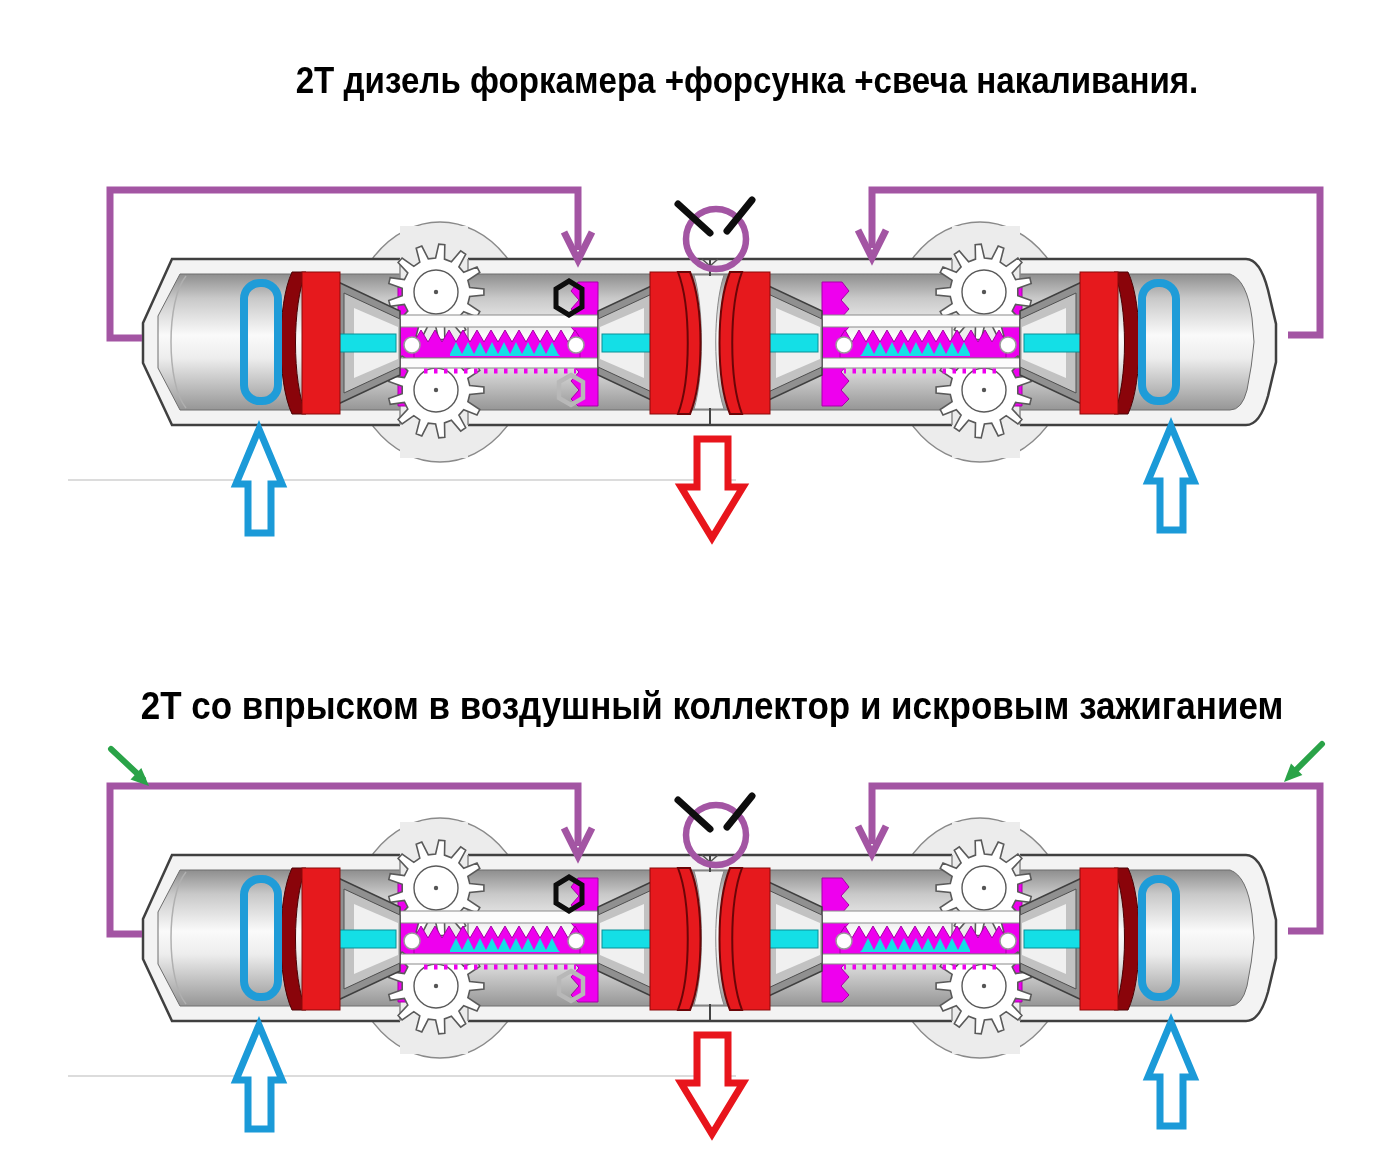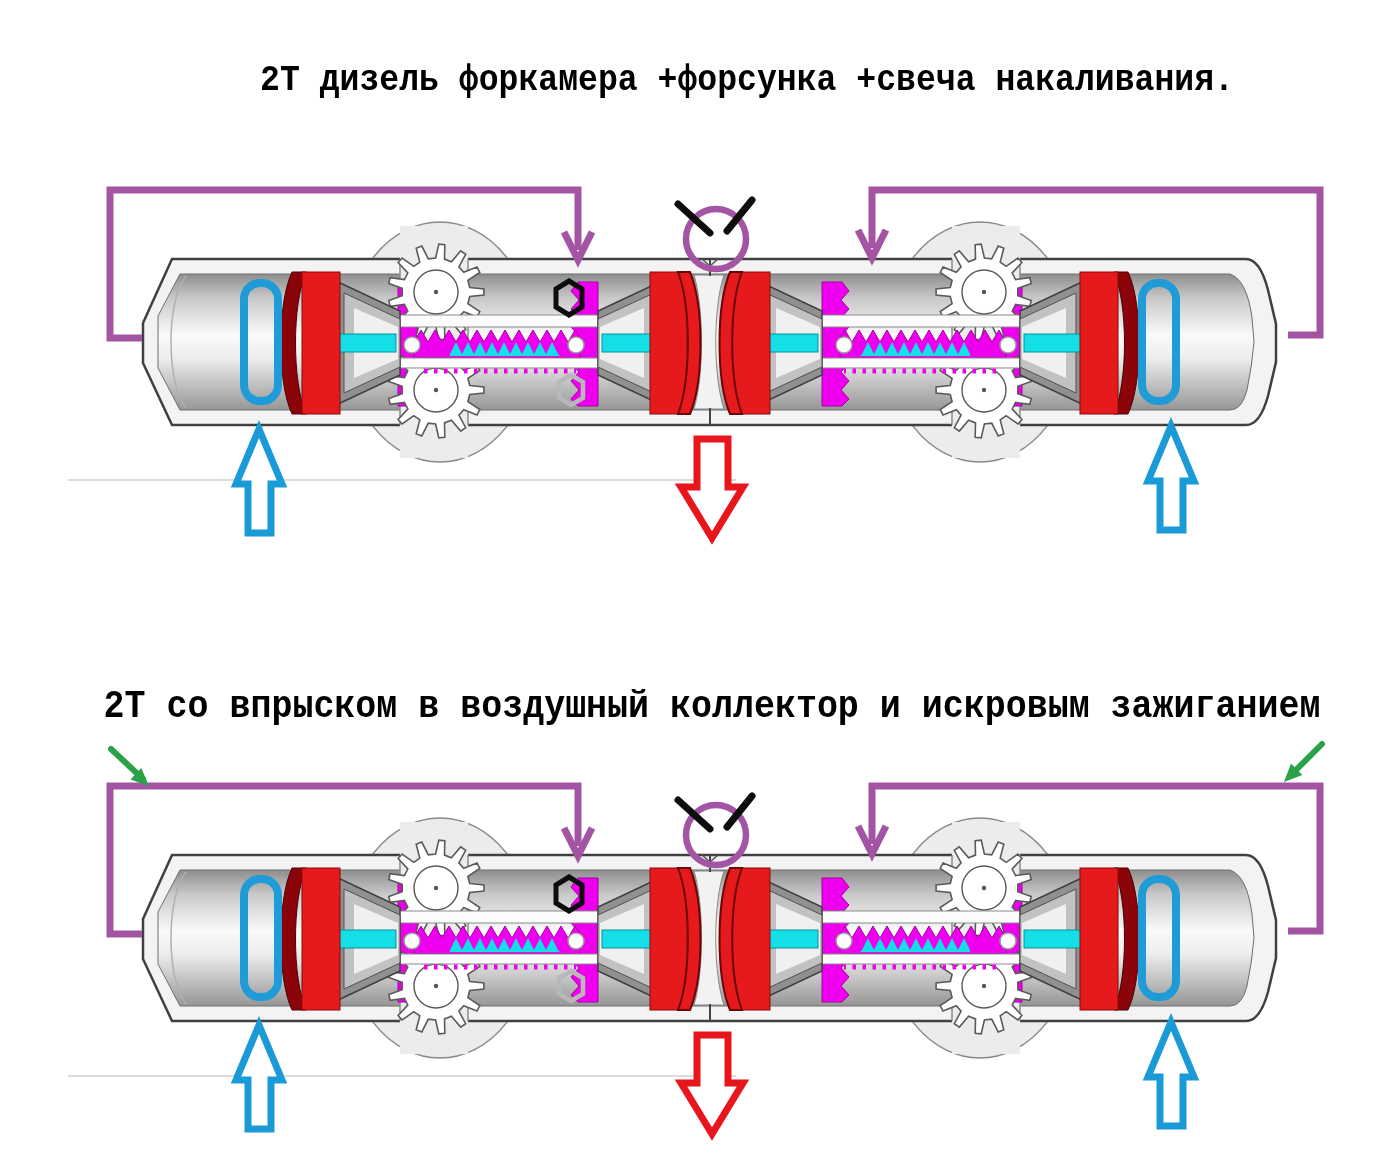--- a/index.html
+++ b/index.html
@@ -1,17 +1,17 @@
 <!DOCTYPE html>
 <html><head>
 <meta charset="utf-8">
 <style>
   html,body{margin:0;padding:0;background:#fff;}
   .stage{position:relative;width:1400px;height:1156px;background:#fff;overflow:hidden;
-         font-family:Liberation Mono, monospace;}
+         font-family:Liberation Sans, sans-serif;}
   .title{position:absolute;margin:0;color:#000;font-weight:700;white-space:nowrap;
          transform:translateX(-50%) scaleX(.92);transform-origin:center;}
   #title-top{left:747px;top:60px;font-size:36px;}
   #title-bottom{left:712px;top:685px;font-size:38px;}
   .dsvg{position:absolute;left:0;width:1400px;height:440px;}
   #diagram-top{top:140px;}
   #diagram-bottom{top:736px;}
 </style>
 </head>
 <body>

